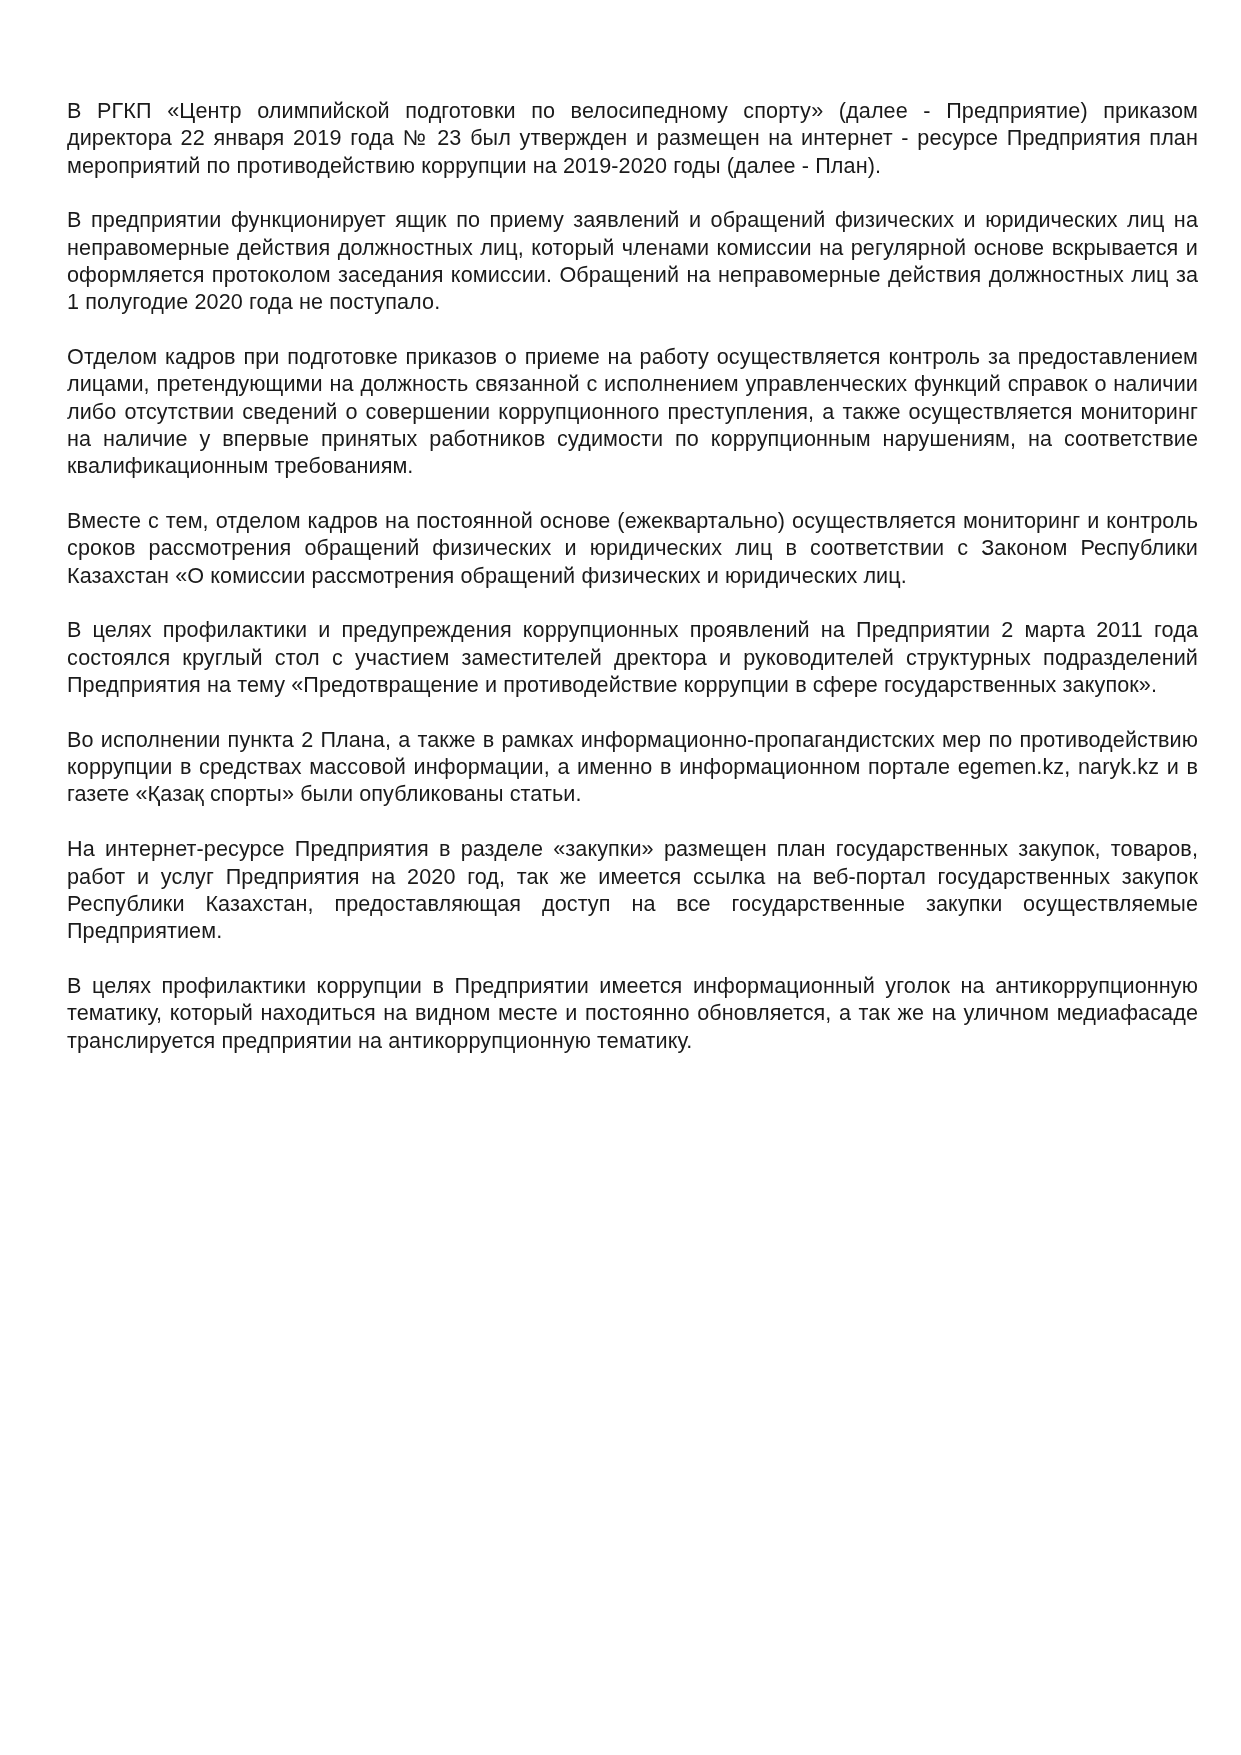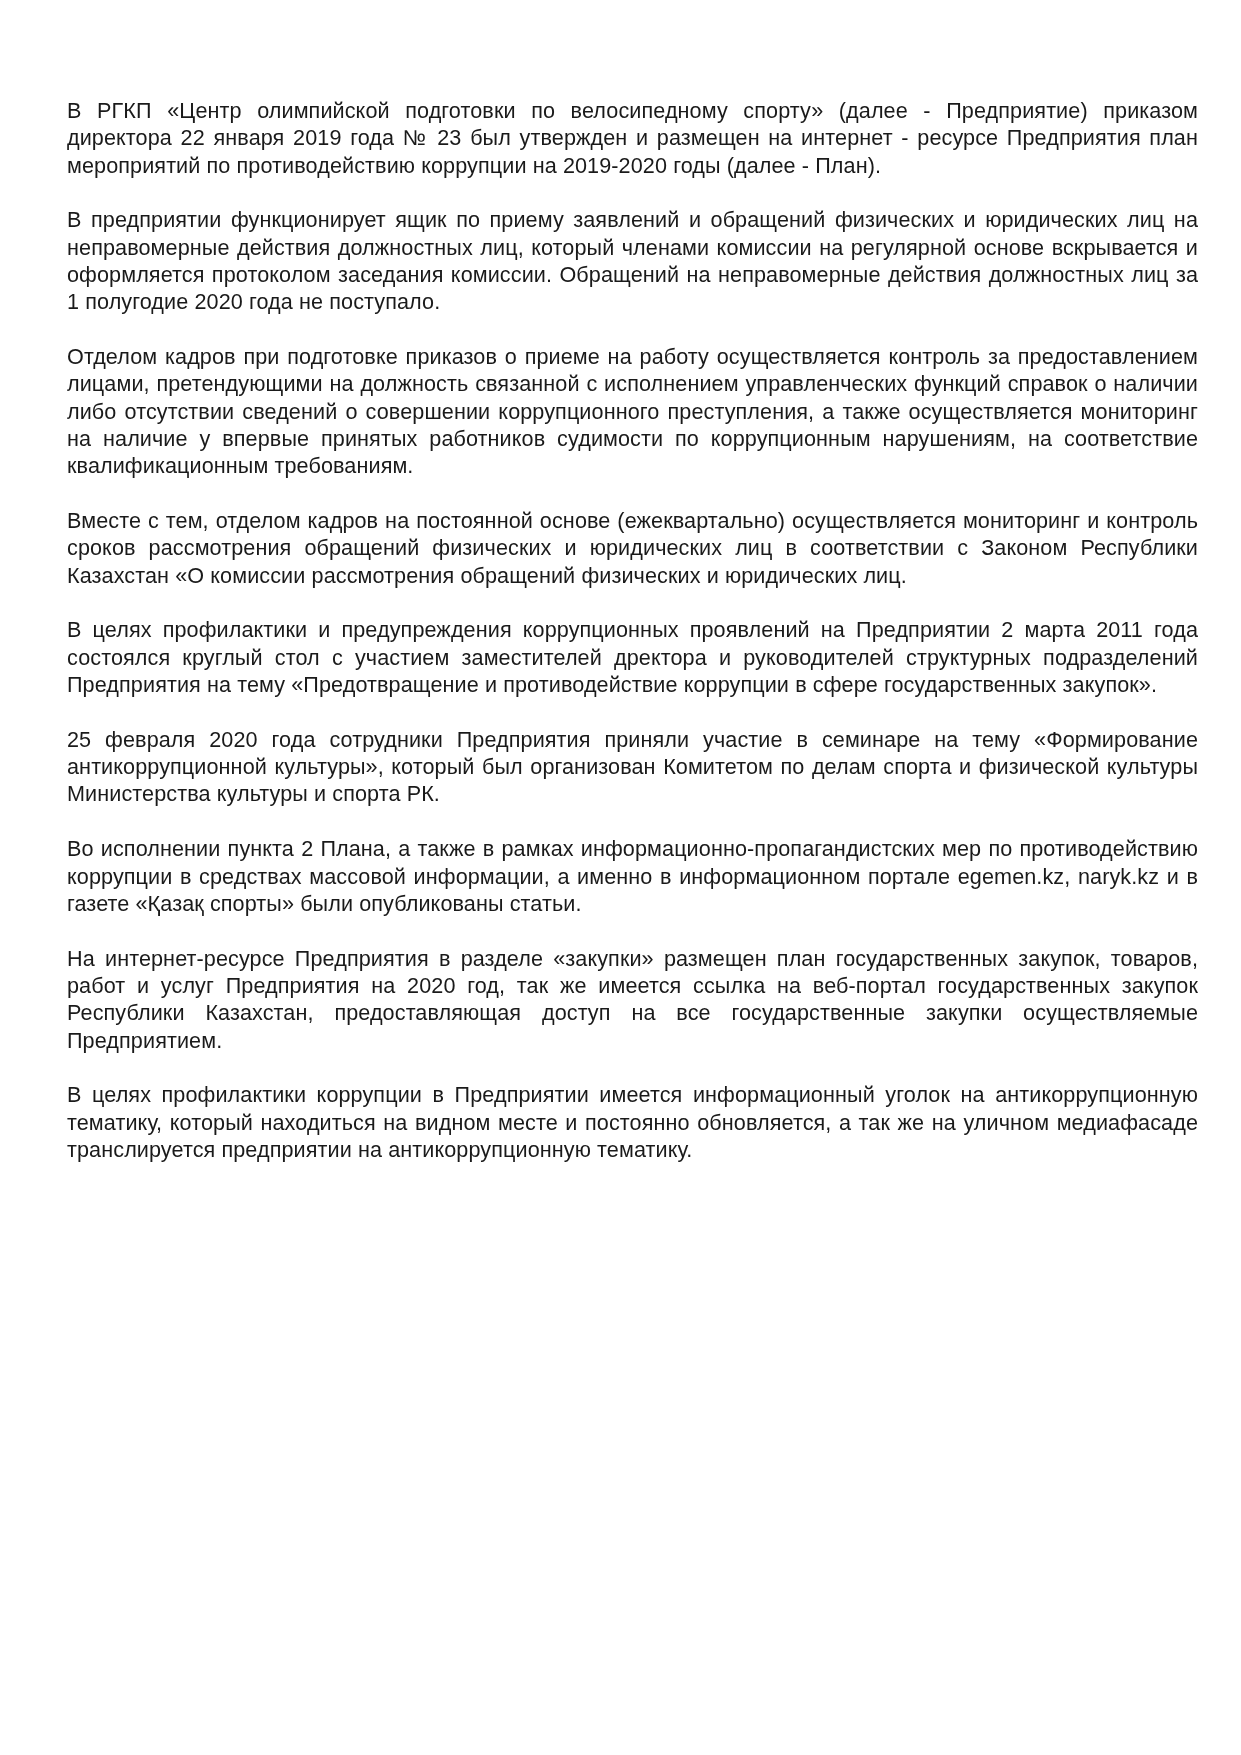--- a/index.html
+++ b/index.html
@@ -33,17 +33,16 @@
   </style>
 </head>
 <body>
 
 <div class="page">
   <p class="para">В РГКП «Центр олимпийской подготовки по велосипедному спорту» (далее - Предприятие) приказом директора 22 января 2019 года № 23  был утвержден  и размещен на интернет - ресурсе Предприятия план мероприятий по противодействию коррупции на 2019-2020 годы (далее - План).</p>
   <p class="para">В предприятии функционирует ящик по приему заявлений и обращений физических и юридических лиц на неправомерные действия должностных лиц, который членами комиссии на регулярной основе вскрывается и оформляется протоколом заседания комиссии. Обращений на неправомерные действия должностных лиц за 1 полугодие 2020 года не поступало.</p>
   <p class="para">Отделом кадров при подготовке приказов о приеме на работу осуществляется контроль за предоставлением лицами, претендующими на должность связанной с исполнением управленческих функций справок о наличии либо отсутствии сведений о совершении коррупционного преступления, а также осуществляется мониторинг на наличие у впервые принятых работников судимости по коррупционным нарушениям, на соответствие квалификационным требованиям.</p>
   <p class="para">Вместе с тем, отделом кадров на постоянной основе (ежеквартально) осуществляется мониторинг и контроль сроков рассмотрения обращений физических и юридических лиц в соответствии с Законом Республики Казахстан «О комиссии рассмотрения обращений физических и юридических лиц.</p>
   <p class="para">В целях профилактики и предупреждения коррупционных проявлений на Предприятии 2 марта 2011  года состоялся круглый стол с участием заместителей дректора и руководителей структурных подразделений Предприятия  на тему «Предотвращение  и противодействие коррупции в сфере  государственных закупок».</p>
-  <p class="para">25 февраля 2020 года сотрудники Предприятия приняли участие в семинаре на тему «Формирование антикоррупционной культуры», который был организован Комитетом по делам спорта и физической культуры Министерства культуры и спорта РК.</p>
   <p class="para">Во исполнении пункта 2 Плана, а также в рамках информационно-пропагандистских мер по противодействию коррупции в средствах массовой информации, а именно в информационном портале egemen.kz, naryk.kz и в газете «Қазақ спорты» были опубликованы статьи.</p>
   <p class="para">На интернет-ресурсе Предприятия в разделе «закупки» размещен план государственных закупок, товаров, работ и услуг Предприятия  на 2020 год, так же имеется ссылка на веб-портал государственных закупок Республики Казахстан, предоставляющая  доступ на все государственные закупки осуществляемые Предприятием.</p>
   <p class="para">В целях профилактики  коррупции в Предприятии имеется информационный уголок на антикоррупционную тематику, который находиться на видном месте и постоянно обновляется, а так же на уличном медиафасаде транслируется  предприятии  на антикоррупционную тематику.</p>
 </div>
 
 </body></html>

